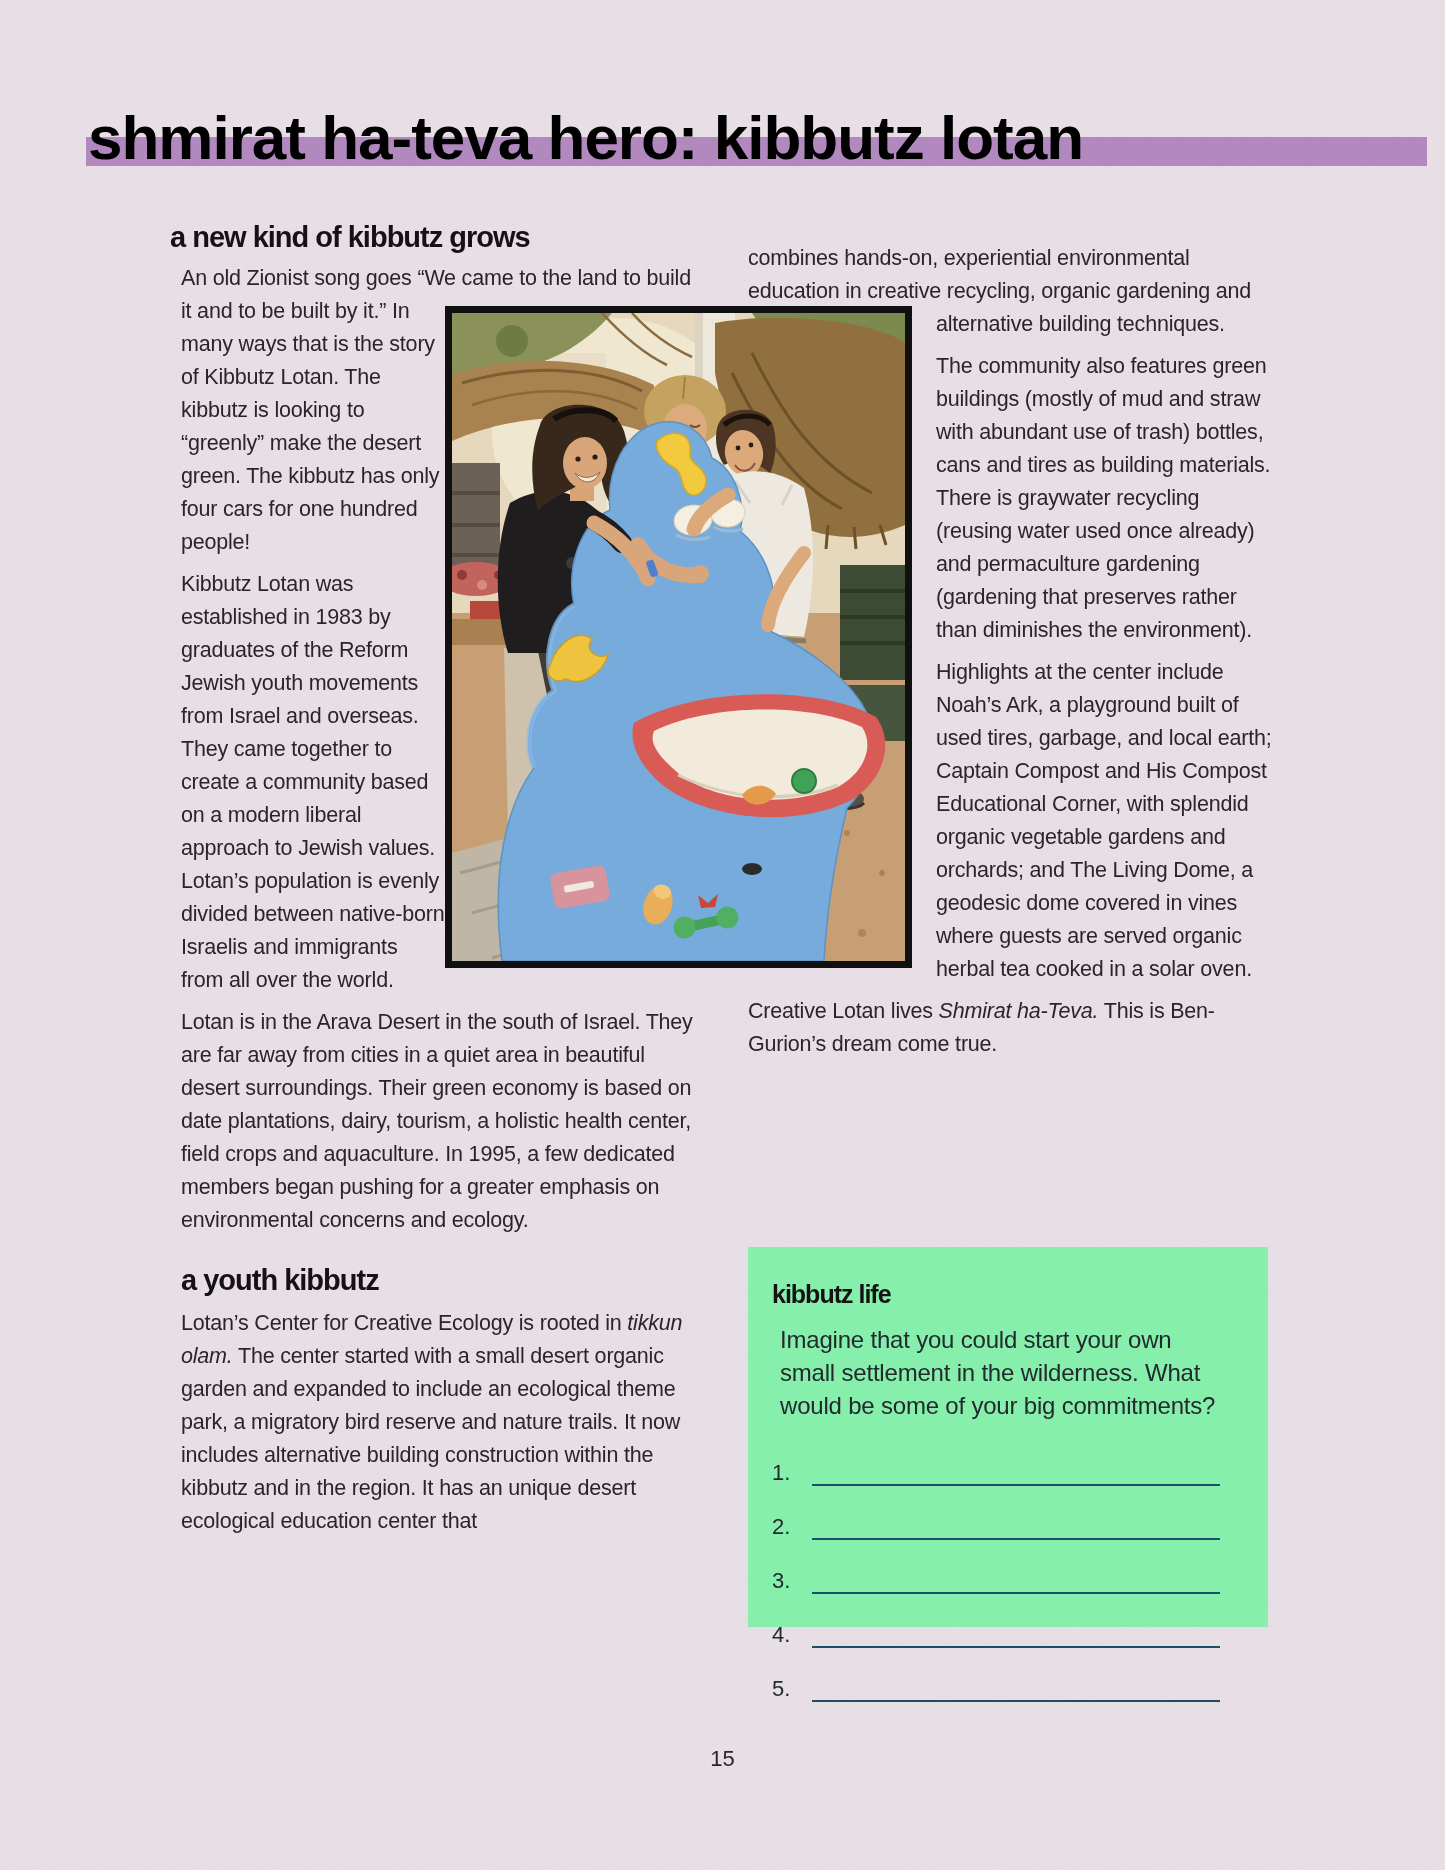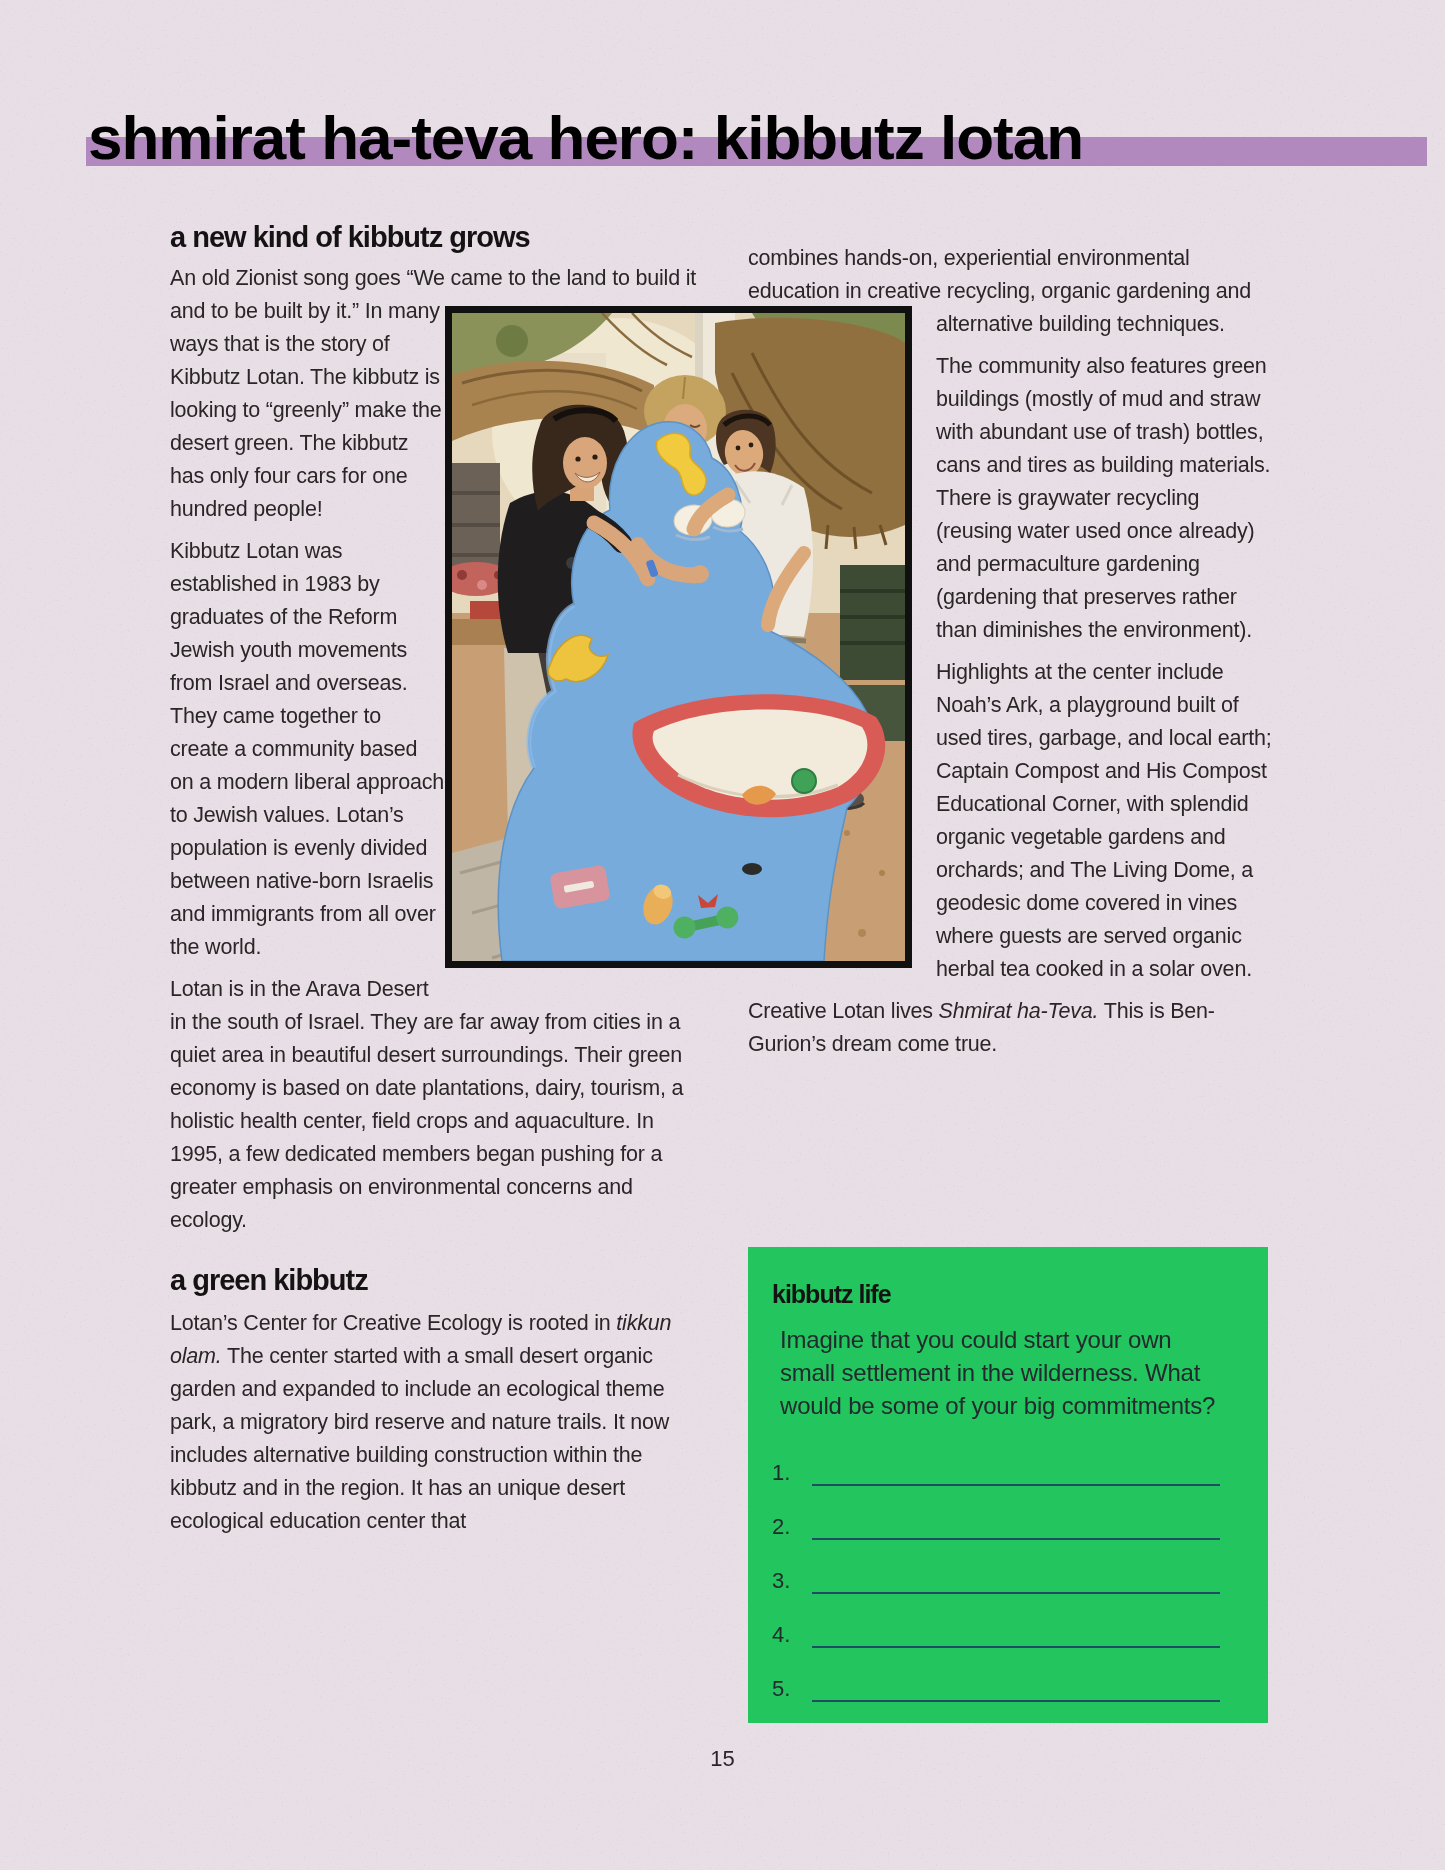--- a/index.html
+++ b/index.html
@@ -27,37 +27,37 @@
 
   
   .col p { margin:0 0 9px 0; font-size:21.5px; line-height:33px; letter-spacing:-0.2px; color:#2A2526; }
   .col p em { font-style:italic; }
 
   .col-left  { left:170px; top:220px; width:532px; }
   .col-right { left:748px; top:242px; width:524px; }
 
   .push-left  { height:40px; }
   .spacer-left  { float:right; width:257px; height:680px; }
-  .flow-left  { margin-top:-40px; }
+  .flow-left  { margin-top:-40px;margin-left:11px; }
 
   .push-right { height:68px; }
   .spacer-right { float:left; width:188px; height:676px; }
   .flow-right { margin-top:-68px; }
 
   
   .photo {
     left:445px; top:306px; width:467px; height:662px;
     border:7px solid #101010; box-sizing:border-box; background:#DCCBAB;
   }
   .photo svg { display:block; width:100%; height:100%; }
 
   
   .callout {
-    left:748px; top:1247px; width:520px; height:476px;
-    background:#22c55e; box-sizing:border-box; padding:30px 28px 0 24px;
+    left:748px; top:1247px; width:520px; height:380px;
+    background:#86efac; box-sizing:border-box; padding:30px 28px 0 24px;
   }
   .callout .h-sec { font-size:25px; margin-bottom:12px; }
   .callout .prompt { margin:8px; font-size:24px; line-height:33px; letter-spacing:-0.2px; color:#222A2E; }
   .blanks { margin-top:10px; }
   .blank-row { display:flex; align-items:flex-end; height:54px; }
   .blank-num { width:40px; font-size:22px; line-height:26px; color:#222A2E; }
   .blank-line { width:408px; border-bottom:2px solid #1D4E66; height:24px; }
 
   .page-number { left:0; top:1746px; width:1445px; text-align:center; font-size:22px; color:#2A2526; }
 </style>
@@ -78,21 +78,21 @@
   <div class="layer title-text">shmirat ha-teva hero: kibbutz lotan</div>
 
   <div class="layer col col-left">
     <h2 class="h-sec">a new kind of kibbutz grows</h2>
     <div class="push-left"></div>
     <div class="spacer-left"></div>
     <div class="flow-left">
       <p>An old Zionist song goes “We came to the land to build it and to be built by it.” In many ways that is the story of Kibbutz Lotan. The kibbutz is looking to “greenly” make the desert green. The kibbutz has only four cars for one hundred people!</p>
       <p>Kibbutz Lotan was established in 1983 by graduates of the Reform Jewish youth movements from Israel and overseas. They came together to create a community based on a modern liberal approach to Jewish values. Lotan’s population is evenly divided between native-born Israelis and immigrants from all over the world.</p>
       <p>Lotan is in the Arava Desert in the south of Israel. They are far away from cities in a quiet area in beautiful desert surroundings. Their green economy is based on date plantations, dairy, tourism, a holistic health center, field crops and aquaculture. In 1995, a few dedicated members began pushing for a greater emphasis on environmental concerns and ecology.</p>
-      <h2 class="h-sec second">a green kibbutz</h2>
+      <h2 class="h-sec second">a youth kibbutz</h2>
       <p><span>Lotan’s Center for Creative Ecology is rooted in </span><em>tikkun olam.</em><span> The center started with a small desert organic garden and expanded to include an ecological theme park, a migratory bird reserve and nature trails. It now includes alternative building construction within the kibbutz and in the region. It has an unique desert ecological education center that</span></p>
     </div>
   </div>
 
   <div class="layer col col-right">
     <div class="push-right"></div>
     <div class="spacer-right"></div>
     <div class="flow-right">
       <p>combines hands-on, experiential environmental education in creative recycling, organic gardening and alternative building techniques.</p>
       <p>The community also features green buildings (mostly of mud and straw with abundant use of trash) bottles, cans and tires as building materials. There is graywater recycling (reusing water used once already) and permaculture gardening (gardening that preserves rather than diminishes the environment).</p>

